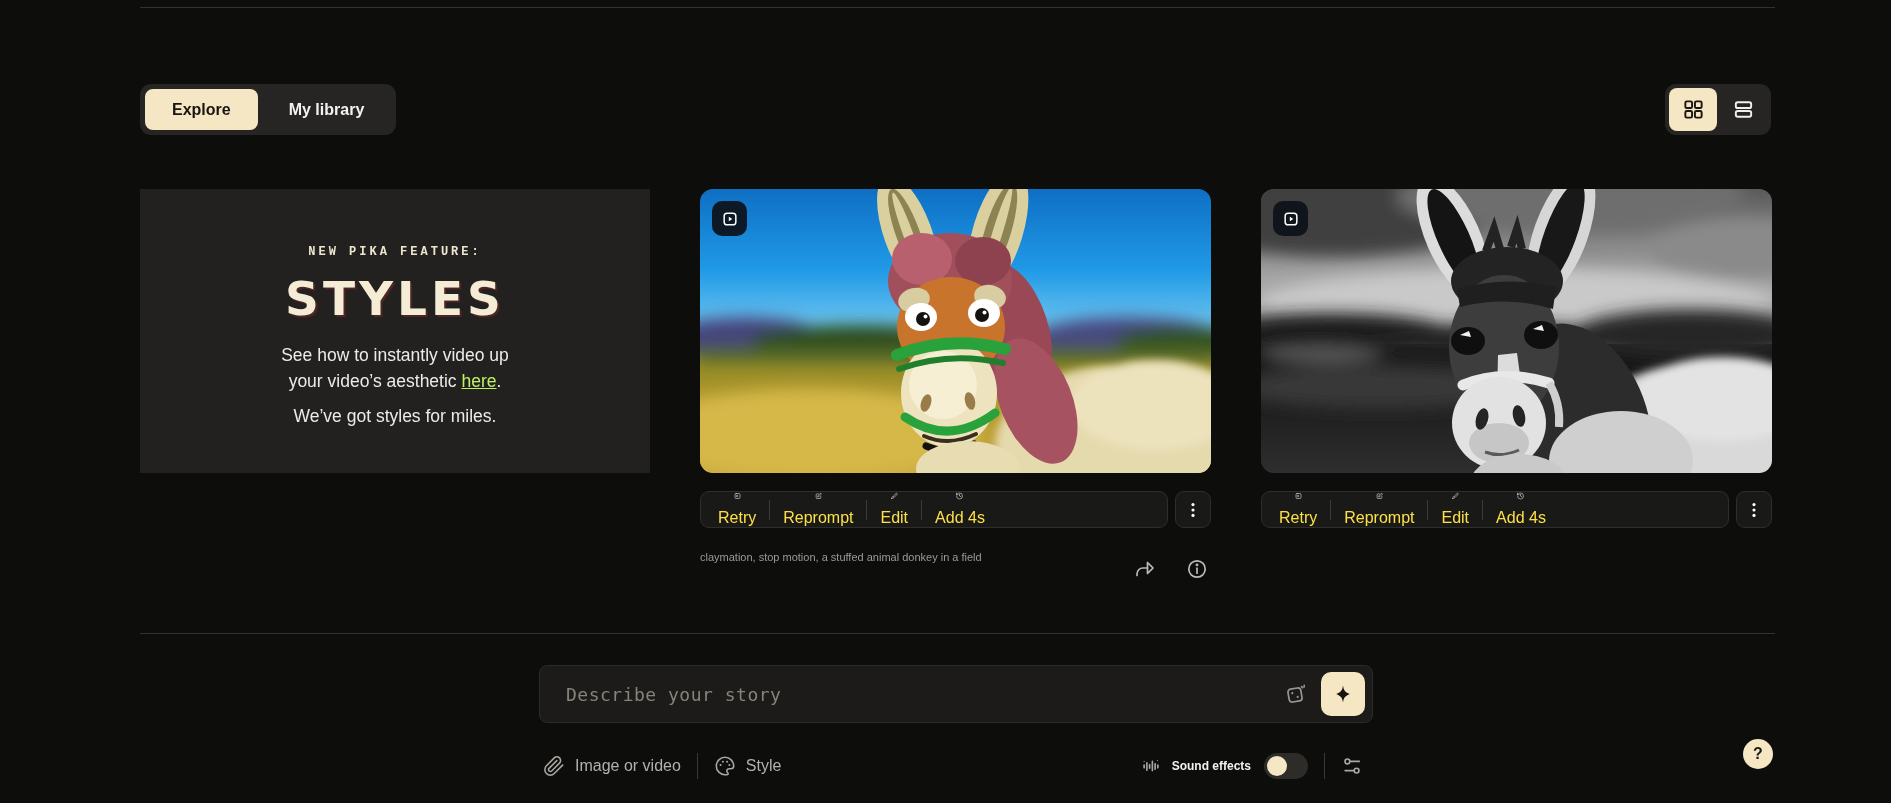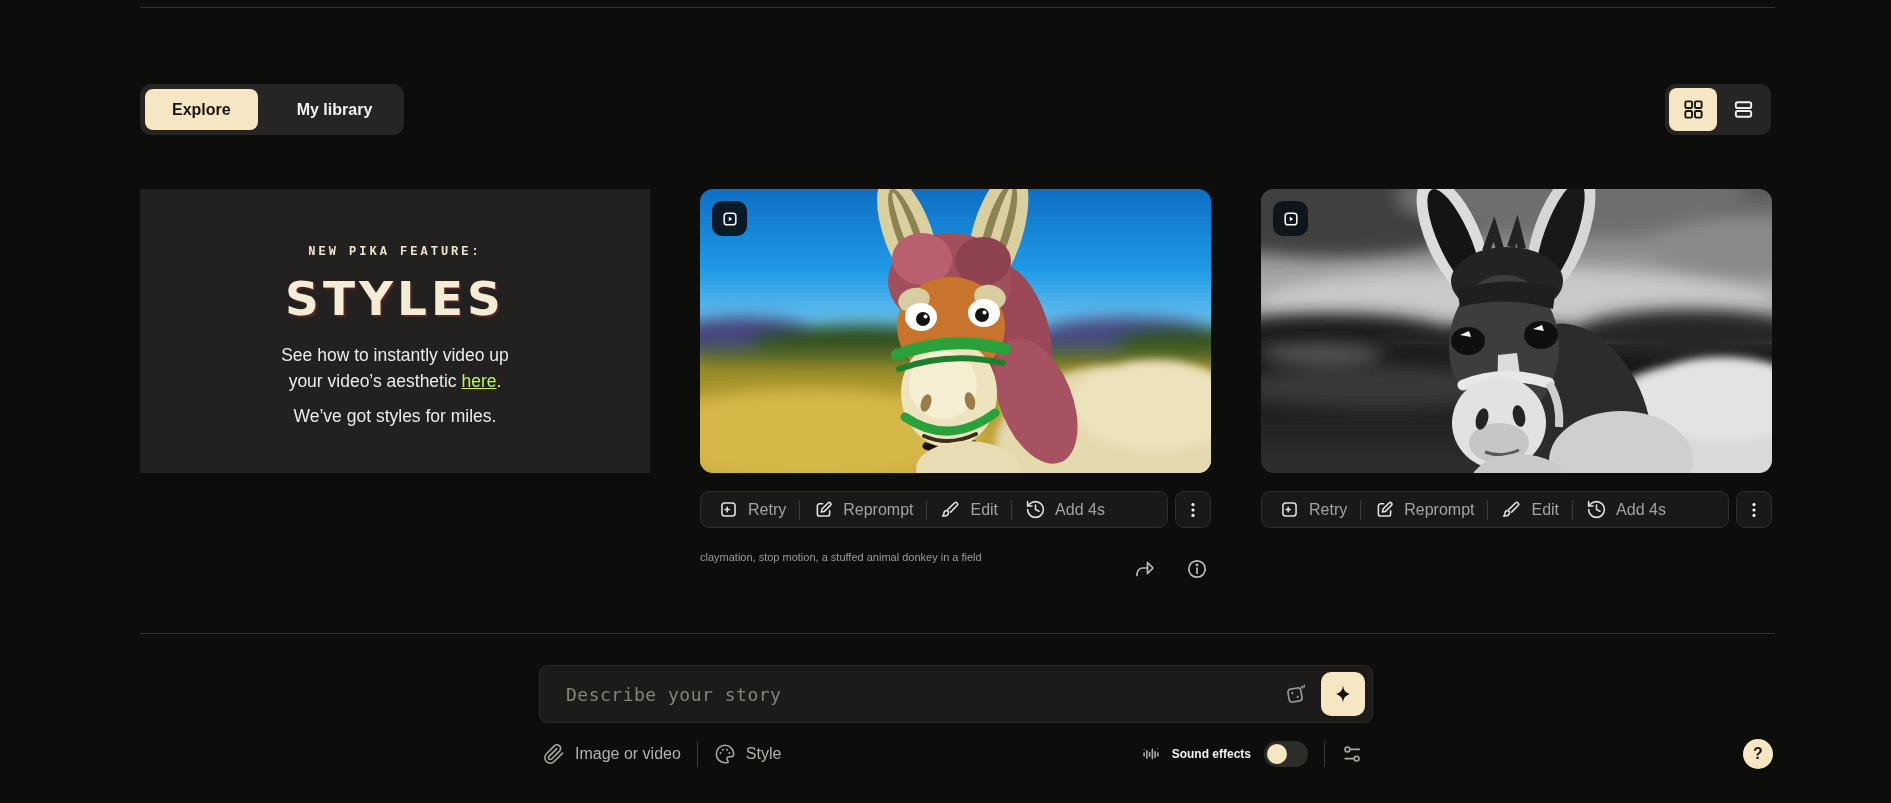--- a/index.html
+++ b/index.html
@@ -1,21 +1,21 @@
 <!DOCTYPE html>
 <html><head>
 <meta charset="utf-8">
 <style>
   html,body{margin:0;padding:0;background:#0d0d0c;}
   .stage{position:relative;width:1891px;height:803px;overflow:hidden;background:#0d0d0c;
          font-family:"Liberation Sans",sans-serif;}
   .hr{position:absolute;left:140px;width:1635px;height:1px;background:#333231;}
   
   .tabs{position:absolute;left:140px;top:84px;height:51px;background:#272523;border-radius:11px;
-        display:flex;align-items:center;padding:0 5px;box-sizing:border-box;gap:12px;}
+        display:flex;align-items:center;padding:0 5px;box-sizing:border-box;gap:4px;}
   .tab{height:41px;display:flex;align-items:center;padding:0 27px;border-radius:8px;
        font-size:16px;font-weight:700;color:#f3f2f0;cursor:pointer;}
   .tab.active{background:#f5e6c4;color:#191512;}
   
   .view-toggle{position:absolute;left:1665px;top:84px;height:51px;background:#272523;border-radius:11px;
         display:flex;align-items:center;padding:0 4px;box-sizing:border-box;gap:2px;}
   .vt-btn{width:48px;height:43px;border-radius:8px;display:flex;align-items:center;justify-content:center;
         color:#f0efec;cursor:pointer;}
   .vt-btn.active{background:#f5e6c4;color:#1a1713;}
   
@@ -31,43 +31,43 @@
   
   .vcard{position:absolute;top:189px;width:511px;height:284px;border-radius:13px;overflow:hidden;
          background:#1a1a1a;cursor:pointer;}
   .vcard svg.scene{position:absolute;inset:0;width:100%;height:100%;display:block;}
   .play-badge{position:absolute;left:12px;top:12px;width:35px;height:35px;border-radius:10px;
          background:rgba(12,17,25,.92);display:flex;align-items:center;justify-content:center;color:#fff;}
   
   .toolbar{position:absolute;top:491px;width:511px;height:37px;display:flex;gap:7px;}
   .toolbar-main{flex:1;background:#191917;border:1px solid #2f2e2c;border-radius:9px;display:flex;
          align-items:center;padding:0 4px;box-sizing:border-box;}
-  .tbtn{display:flex;align-items:center;gap:9px;color:#a3a3a3;font-size:16px;padding:0 13px;height:100%;
-         cursor:pointer;white-space:nowrap;}
+  .tbtn{display:flex;align-items:center;gap:9px;color:#fde047;font-size:16px;padding:0 13px;height:100%;
+         cursor:pointer;white-space:nowrap;flex-direction:column;}
   .tbtn svg{color:#e3e1dd;}
   .tb-div{width:1px;height:20px;background:#3b3a38;}
   .toolbar-dots{width:36px;background:#191917;border:1px solid #2f2e2c;border-radius:9px;display:flex;
          align-items:center;justify-content:center;color:#fff;cursor:pointer;box-sizing:border-box;}
   
   .caprow{position:absolute;top:549px;width:511px;height:52px;}
   .caption{width:356px;font-size:11px;line-height:17px;color:#9c9a97;word-break:break-all;}
   .cap-icons{position:absolute;right:2px;top:8px;display:flex;gap:28px;color:#bdbbb8;}
   .cap-icons span{cursor:pointer;display:flex;}
   
   .composer{position:absolute;left:539px;top:665px;width:834px;height:58px;background:#1c1b19;
          border:1px solid #2b2a28;border-radius:8px;box-sizing:border-box;display:flex;align-items:center;
          padding:0 7px 0 24px;}
   .prompt{flex:1;background:transparent;border:none;outline:none;color:#d9d7d2;
          font-family:"DejaVu Sans Mono",monospace;font-size:18px;letter-spacing:.5px;}
   .prompt::placeholder{color:#87837b;}
   .dice{color:#989590;margin-right:13px;display:flex;cursor:pointer;}
   .gen-btn{width:44px;height:44px;border-radius:10px;background:#f5e6c4;border:none;display:flex;
          align-items:center;justify-content:center;cursor:pointer;}
   .composer-row{position:absolute;left:539px;top:741px;width:834px;height:38px;display:flex;
-         align-items:flex-start;justify-content:space-between;padding:0 10px 0 4px;box-sizing:border-box;gap:24px;}
+         align-items:flex-end;justify-content:space-between;padding:0 10px 0 4px;box-sizing:border-box;gap:24px;}
   .grp{display:flex;align-items:center;}
   .grp .lbl{font-size:16px;color:#b3b1ac;margin-left:10px;cursor:pointer;}
   .grp .ico{color:#aaa7a1;display:flex;cursor:pointer;}
   .v-div{width:1px;height:26px;background:#3a3937;margin:0 16px;}
   .sound-lbl{font-size:12px;color:#f3f1ed;margin-left:10px;font-weight:bold;}
   .toggle{width:44px;height:26px;border-radius:13px;background:#2e2c29;position:relative;margin-left:13px;
          cursor:pointer;}
   .knob{position:absolute;left:3px;top:3px;width:20px;height:20px;border-radius:50%;background:#f5e6c4;}
   .help-btn{position:absolute;left:1743px;top:739px;width:30px;height:30px;border-radius:50%;
          background:#f5e6c4;color:#1b1713;display:flex;align-items:center;justify-content:center;

